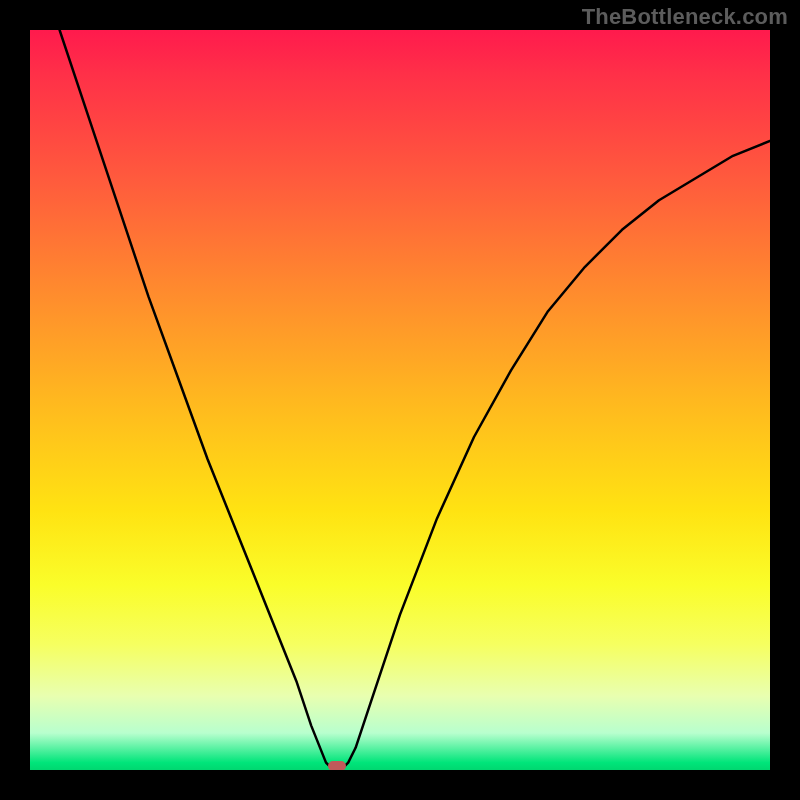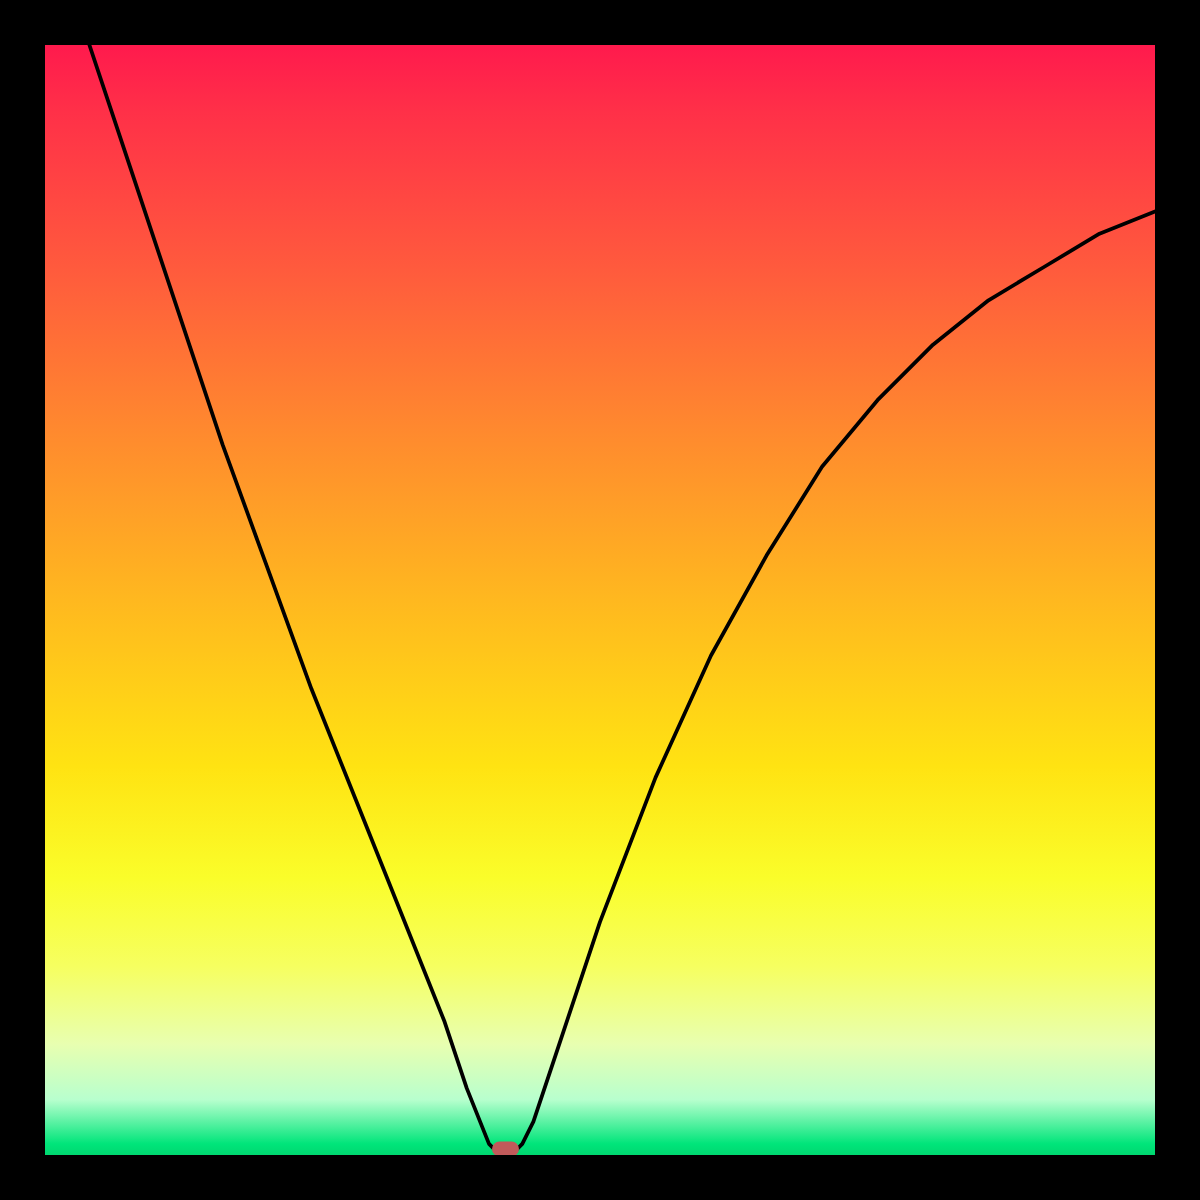--- a/index.html
+++ b/index.html
@@ -68,20 +68,21 @@
     background: #c15a5a;
     transform: translate(-50%, -50%);
     z-index: 10;
   }
 </style>
 </head>
 <body>
 
 <div class="frame">
 
+  <div class="watermark">TheBottleneck.com</div>
 
   <div class="plot-area">
     <div class="gradient"></div>
 
     <svg class="curve" viewBox="0 0 740 740" preserveAspectRatio="none">
       <path id="curve-path" fill="none" stroke="#000" stroke-width="2.5" stroke-linecap="round" stroke-linejoin="round" d="M29.6 0.0 L59.2 88.8 L88.8 177.6 L118.4 266.4 L148.0 347.8 L177.6 429.2 L207.2 503.2 L236.8 577.2 L266.4 651.2 L281.2 695.6 L296.0 732.6 L303.4 740.0 L310.8 740.0 L318.2 732.6 L325.6 717.8 L340.4 673.4 L370.0 584.6 L407.0 488.4 L444.0 407.0 L481.0 340.4 L518.0 281.2 L555.0 236.8 L592.0 199.8 L629.0 170.2 L666.0 148.0 L703.0 125.8 L740.0 111.0"></path>
     </svg>
 
     <div id="min-marker" class="minimum-marker" style="left: 307.1px; top: 736px; background: rgb(193, 90, 90);"></div>
   </div>

